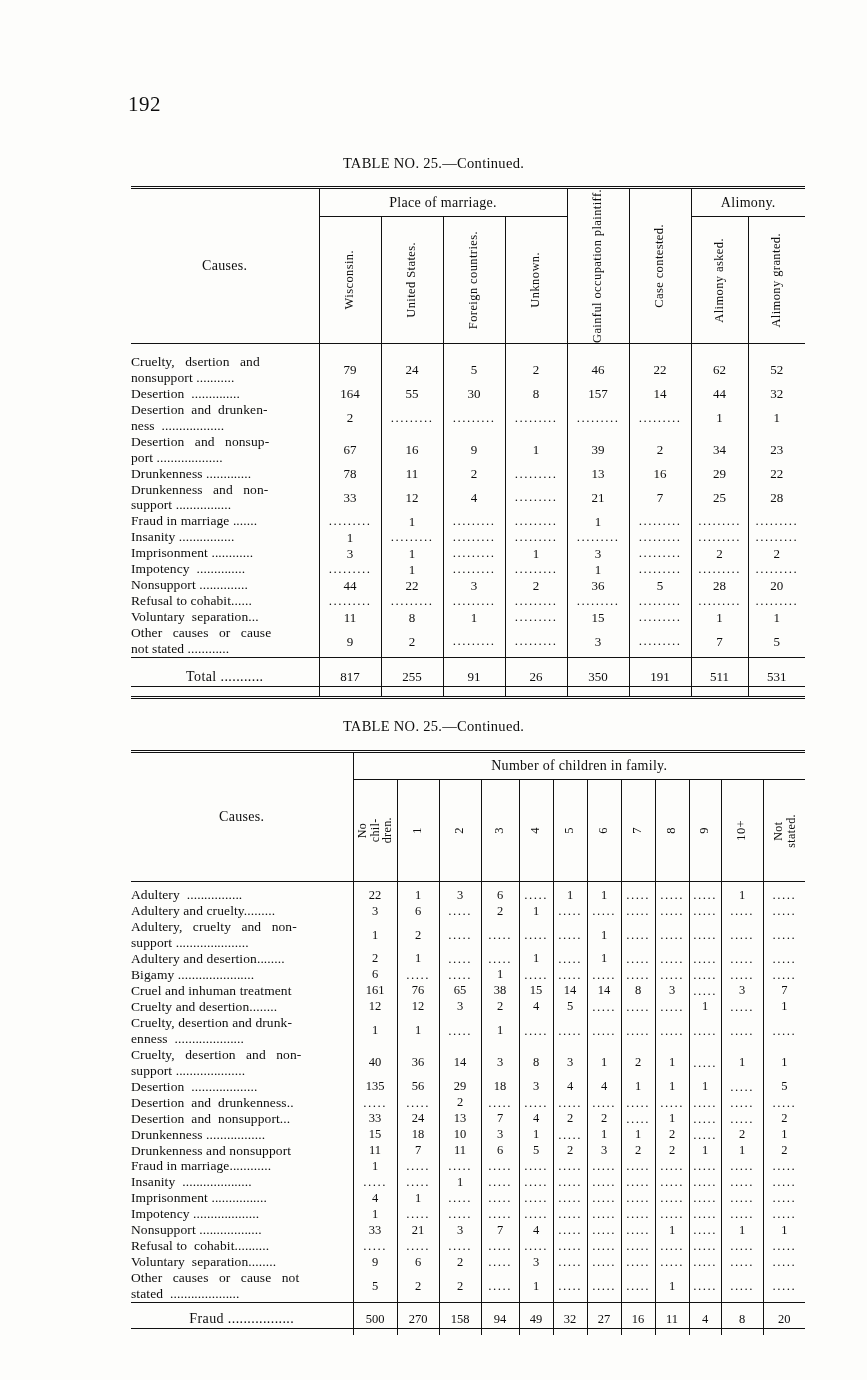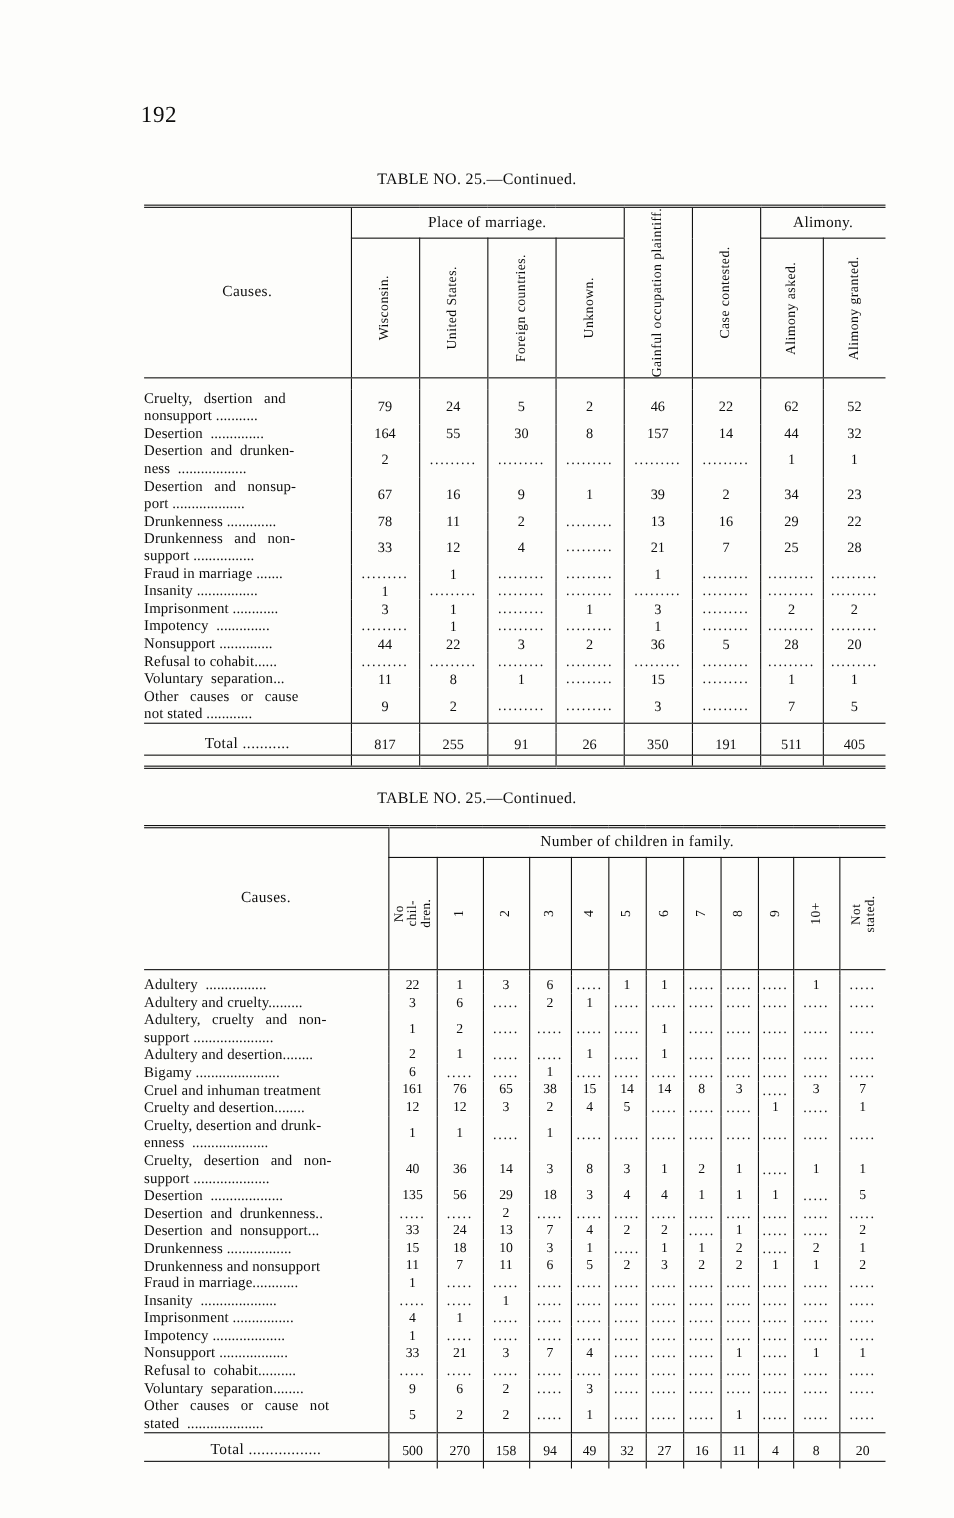--- a/index.html
+++ b/index.html
@@ -381,21 +381,21 @@
         </tr>
         <tr class="total-row">
           <td class="total-lbl">Total  ...........</td>
           <td class="vr num">817</td>
           <td class="vr num">255</td>
           <td class="vr num">91</td>
           <td class="vr num">26</td>
           <td class="vr num">350</td>
           <td class="vr num">191</td>
           <td class="vr num">511</td>
-          <td class="vr num">405</td>
+          <td class="vr num">531</td>
         </tr>
         <tr>
           <td style="border-top: 1px solid rgb(17, 17, 17); border-bottom: 3px double rgb(17, 17, 17); height: 9px;"></td>
           <td class="vr" style="border-top: 1px solid rgb(17, 17, 17); border-bottom: 3px double rgb(17, 17, 17); height: 9px;"></td>
           <td class="vr" style="border-top: 1px solid rgb(17, 17, 17); border-bottom: 3px double rgb(17, 17, 17); height: 9px;"></td>
           <td class="vr" style="border-top: 1px solid rgb(17, 17, 17); border-bottom: 3px double rgb(17, 17, 17); height: 9px;"></td>
           <td class="vr" style="border-top: 1px solid rgb(17, 17, 17); border-bottom: 3px double rgb(17, 17, 17); height: 9px;"></td>
           <td class="vr" style="border-top: 1px solid rgb(17, 17, 17); border-bottom: 3px double rgb(17, 17, 17); height: 9px;"></td>
           <td class="vr" style="border-top: 1px solid rgb(17, 17, 17); border-bottom: 3px double rgb(17, 17, 17); height: 9px;"></td>
           <td class="vr" style="border-top: 1px solid rgb(17, 17, 17); border-bottom: 3px double rgb(17, 17, 17); height: 9px;"></td>
@@ -819,21 +819,21 @@
           <td class="vr" style="border-top: 1px solid rgb(17, 17, 17); height: 5px;"></td>
           <td class="vr" style="border-top: 1px solid rgb(17, 17, 17); height: 5px;"></td>
           <td class="vr" style="border-top: 1px solid rgb(17, 17, 17); height: 5px;"></td>
           <td class="vr" style="border-top: 1px solid rgb(17, 17, 17); height: 5px;"></td>
           <td class="vr" style="border-top: 1px solid rgb(17, 17, 17); height: 5px;"></td>
           <td class="vr" style="border-top: 1px solid rgb(17, 17, 17); height: 5px;"></td>
           <td class="vr" style="border-top: 1px solid rgb(17, 17, 17); height: 5px;"></td>
           <td class="vr" style="border-top: 1px solid rgb(17, 17, 17); height: 5px;"></td>
         </tr>
         <tr class="total-row">
-          <td class="total-lbl">Total .................</td>
+          <td class="total-lbl">Fraud .................</td>
           <td class="vr num">500</td>
           <td class="vr num">270</td>
           <td class="vr num">158</td>
           <td class="vr num">94</td>
           <td class="vr num">49</td>
           <td class="vr num">32</td>
           <td class="vr num">27</td>
           <td class="vr num">16</td>
           <td class="vr num">11</td>
           <td class="vr num">4</td>

